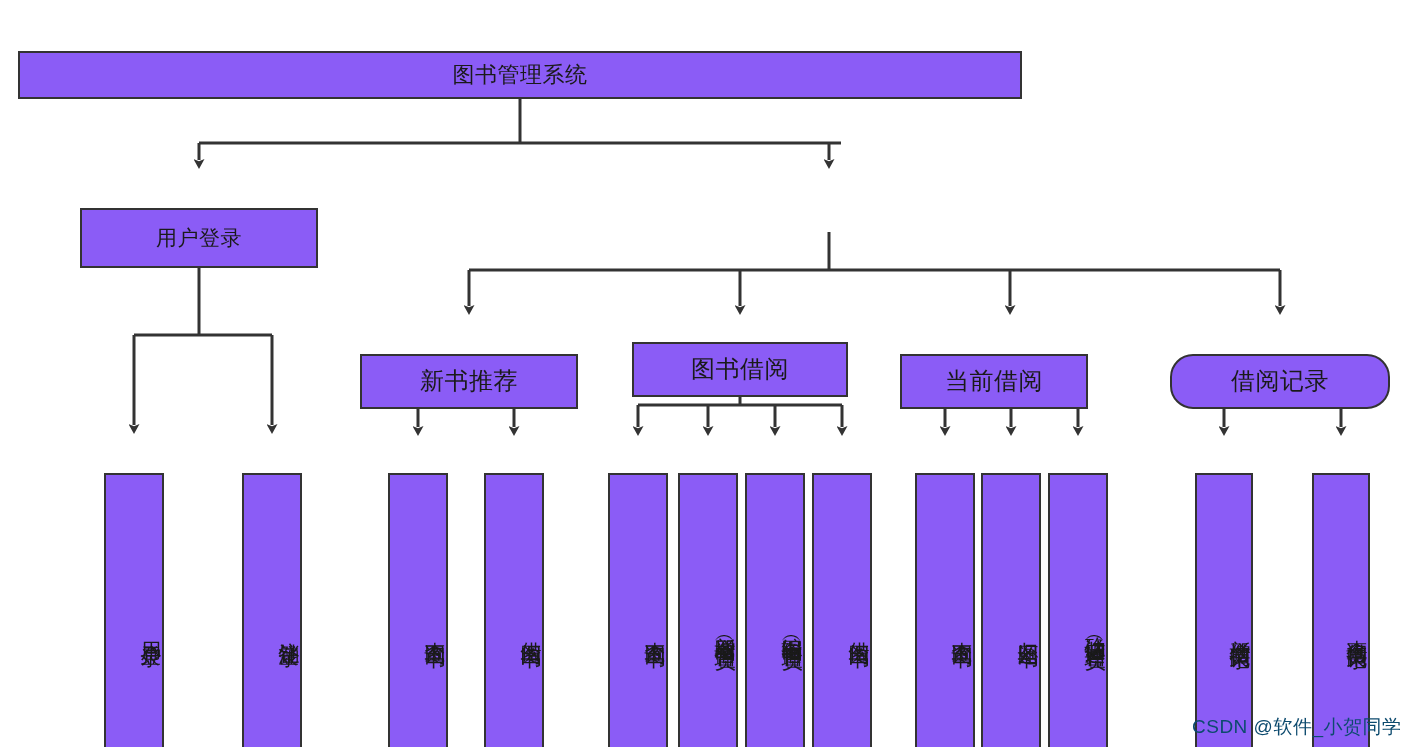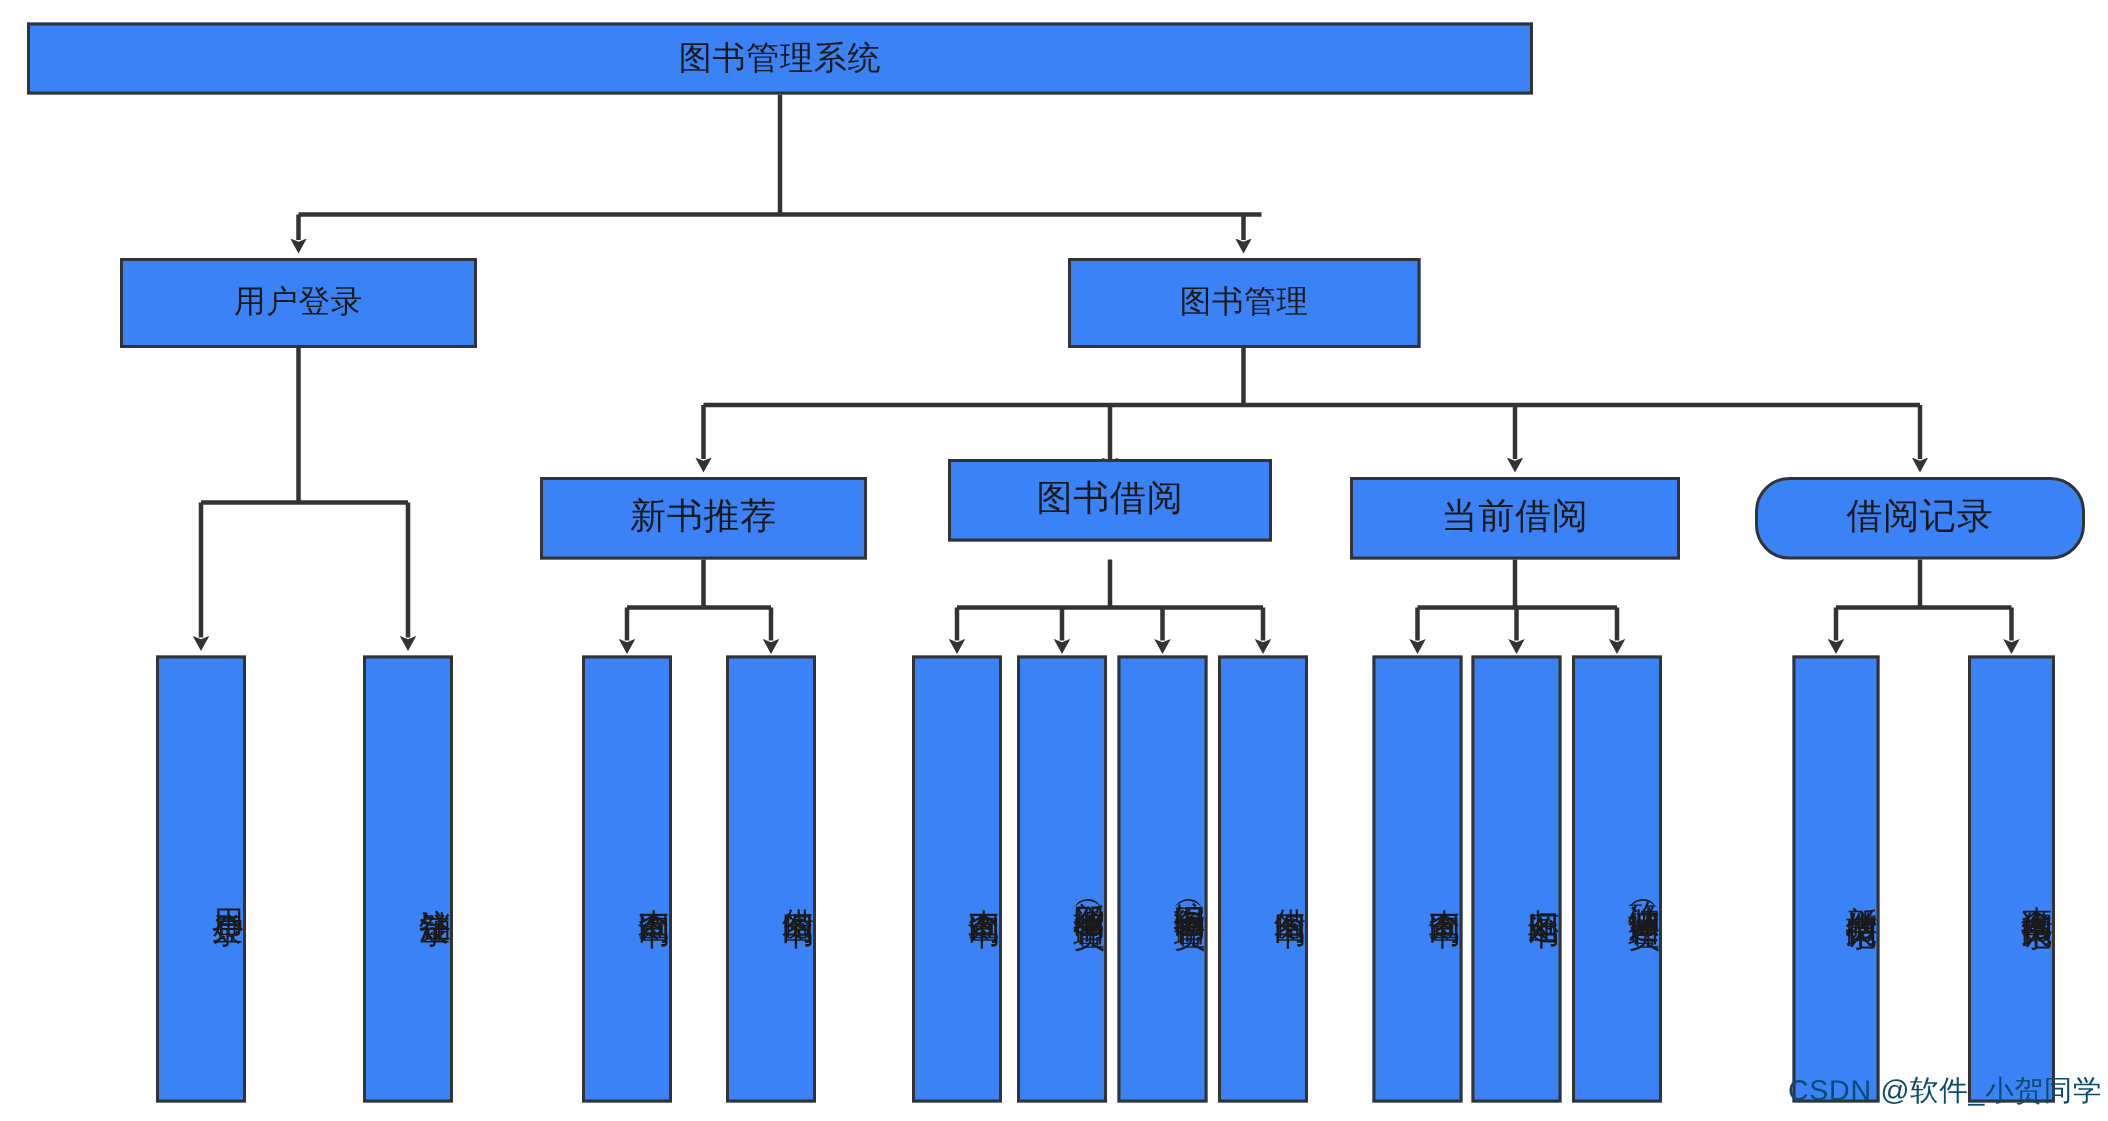--- a/index.html
+++ b/index.html
@@ -23,26 +23,27 @@
     left: 0;
     top: 0;
     width: 1405px;
     height: 747px;
     pointer-events: none;
   }
   .node {
     position: absolute;
     box-sizing: border-box;
     border: 2px solid #333333;
-    background: #3b82f6;
+    background: #8b5cf6;
     display: flex;
     align-items: center;
     justify-content: center;
     color: #1a1a1a;
     z-index: 2;
+    margin-top: 36px;
   }
   .node-h {
     font-size: 21px;
     letter-spacing: 0.5px;
     line-height: 1.2;
     white-space: nowrap;
   }
   .node-root {
     font-size: 22px;
   }
@@ -142,41 +143,38 @@
   </svg>
 
   <div class="node node-h node-root" style="left:18px;top:15px;width:1004px;height:48px;">
     <span>图书管理系统</span>
   </div>
 
   <div class="node node-h" style="left:80px;top:172px;width:238px;height:60px;">
     <span>用户登录</span>
   </div>
 
-  <div class="node node-h" style="left:712px;top:172px;width:235px;height:60px;">
-    <span>图书管理</span>
-  </div>
 
   <div class="node node-leaf" style="left:104px;top:437px;width:60px;height:298px;">
     <span class="leaf-text">用户登录</span>
   </div>
 
   <div class="node node-leaf" style="left:242px;top:437px;width:60px;height:298px;">
     <span class="leaf-text">注销登录</span>
   </div>
 
   <div class="node node-h node-mid" style="left:360px;top:318px;width:218px;height:55px;">
     <span>新书推荐</span>
   </div>
 
   <div class="node node-h node-mid" style="left:632px;top:306px;width:216px;height:55px;">
     <span>图书借阅</span>
   </div>
 
-  <div class="node node-h node-mid" style="left:900px;top:318px;width:220px;height:55px;">
+  <div class="node node-h node-mid" style="left:900px;top:318px;width:188px;height:55px;">
     <span>当前借阅</span>
   </div>
 
   <div class="node node-h node-mid" style="left:1170px;top:318px;width:220px;height:55px;border-radius:23px;">
     <span>借阅记录</span>
   </div>
 
   <div class="node node-leaf" style="left:388px;top:437px;width:60px;height:298px;">
     <span class="leaf-text">查询图书</span>
   </div>

